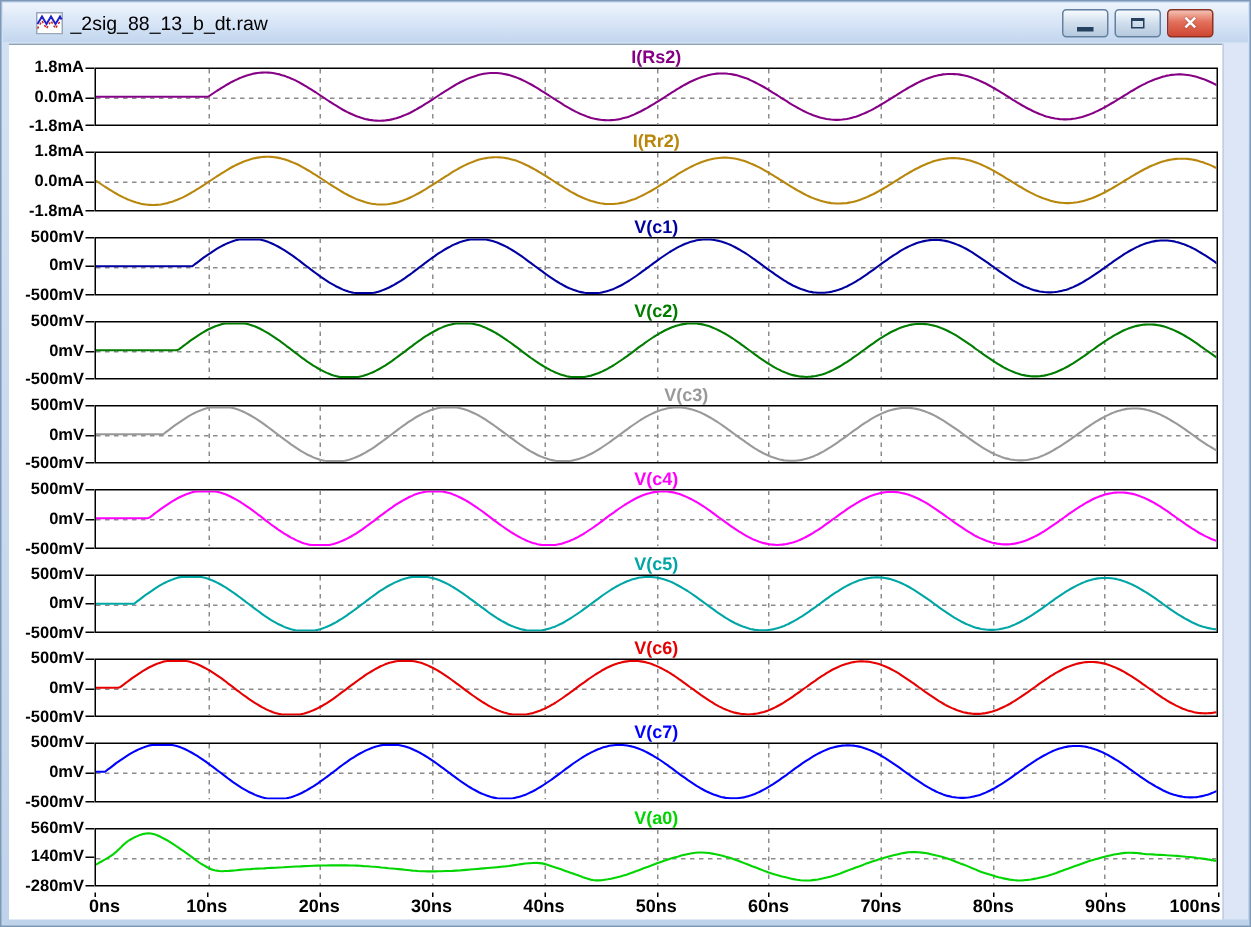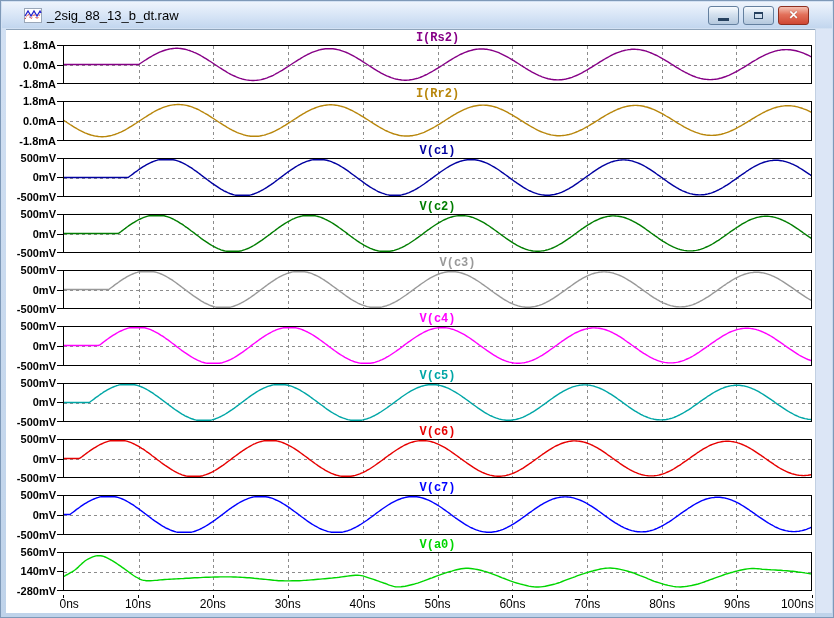--- a/index.html
+++ b/index.html
@@ -29,36 +29,36 @@
   .glyph-max{display:block;width:9px;height:7px;border:1px solid #26415f;border-top:2px solid #26415f;box-sizing:border-box;background:transparent;}
   .glyph-close{color:#fff;font-size:12px;font-weight:bold;line-height:1;text-shadow:0 0 1px #7d2416;}
   
   .client{
     position:absolute;left:5px;top:28px;width:809px;height:584px;
     background:#fff;border-top:1px solid #8fa4ba;box-sizing:border-box;
   }
   .right-strip{position:absolute;top:28px;left:814px;right:1px;height:584px;background:#dce6f6;border-left:1px solid #c2d0e2;}
   #plot{position:absolute;left:0;right:3px;top:2px;bottom:1px;display:flex;flex-direction:column;}
   .slot{flex:1 1 0;display:flex;flex-direction:column;min-height:0;padding-bottom:4px;box-sizing:border-box;}
-  .slot-title{height:13px;line-height:12px;text-align:center;margin-left:57px;font-weight:bold;font-size:12px;flex:none;font-family:Liberation Mono, monospace;}
+  .slot-title{height:13px;line-height:12px;text-align:center;margin-left:57px;font-weight:bold;font-size:12px;flex:none;}
   .slot-body{flex:1 1 0;display:flex;min-height:0;}
   .ylabels{position:relative;width:57px;flex:none;font-weight:bold;font-size:11px;color:#000;}
   .ylab{position:absolute;right:7px;white-space:nowrap;line-height:12px;margin-left:12px;}
   .ylab0{top:0;transform:translateY(-50%);}
   .ylab1{top:50%;transform:translateY(-50%);}
   .ylab2{top:100%;transform:translateY(-50%);}
   .ytick{position:absolute;right:0;width:6px;height:1px;background:#000;}
   .ytick0{top:0;}
   .ytick1{top:50%;}
   .ytick2{top:100%;margin-top:-1px;}
   .box{flex:1 1 auto;position:relative;border:1px solid #000;box-sizing:border-box;background:#fff;}
   .box svg{position:absolute;inset:0;display:block;}
   .axis{height:17px;flex:none;position:relative;margin-left:57px;}
   .xtick{position:absolute;top:0;width:1px;height:3px;background:#000;}
-  .xlab{position:absolute;top:3px;font-weight:normal;font-size:12px;color:#000;white-space:nowrap;line-height:13px;}
+  .xlab{position:absolute;top:3px;font-weight:bold;font-size:12px;color:#000;white-space:nowrap;line-height:13px;}
 </style>
 </head>
 <body>
 
 <div class="window">
   <div class="titlebar">
     <svg class="app-icon" viewBox="0 0 18 15">
       <rect x="0.5" y="0.5" width="17" height="14" fill="#ffffff" stroke="#9aa7b8"></rect>
       <path d="M1 8 L4 3 L7 8 L10 3 L13 8 L16 3 L17 5" fill="none" stroke="#2222cc" stroke-width="1.3"></path>
       <path d="M1 11 L4 6 L7 11 L10 6 L13 11 L16 6" fill="none" stroke="#cc2222" stroke-width="1" stroke-dasharray="1.5,1.5"></path>

